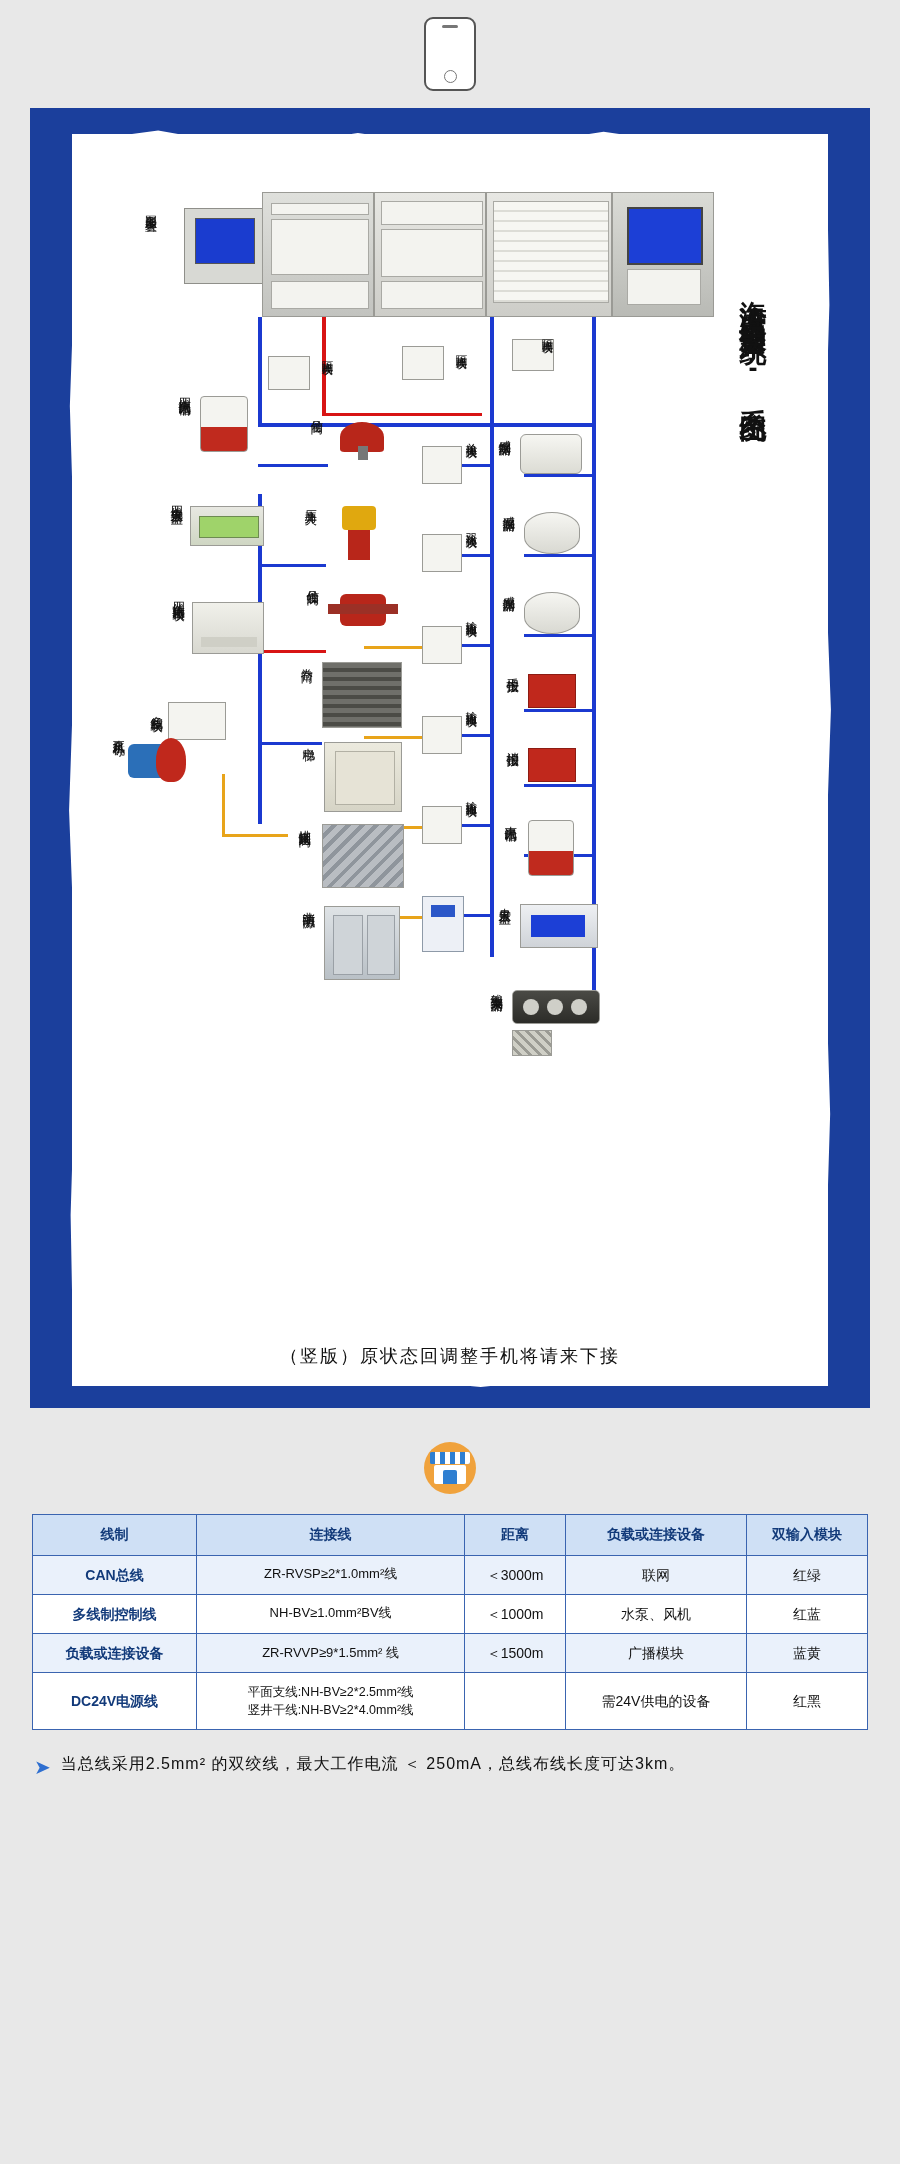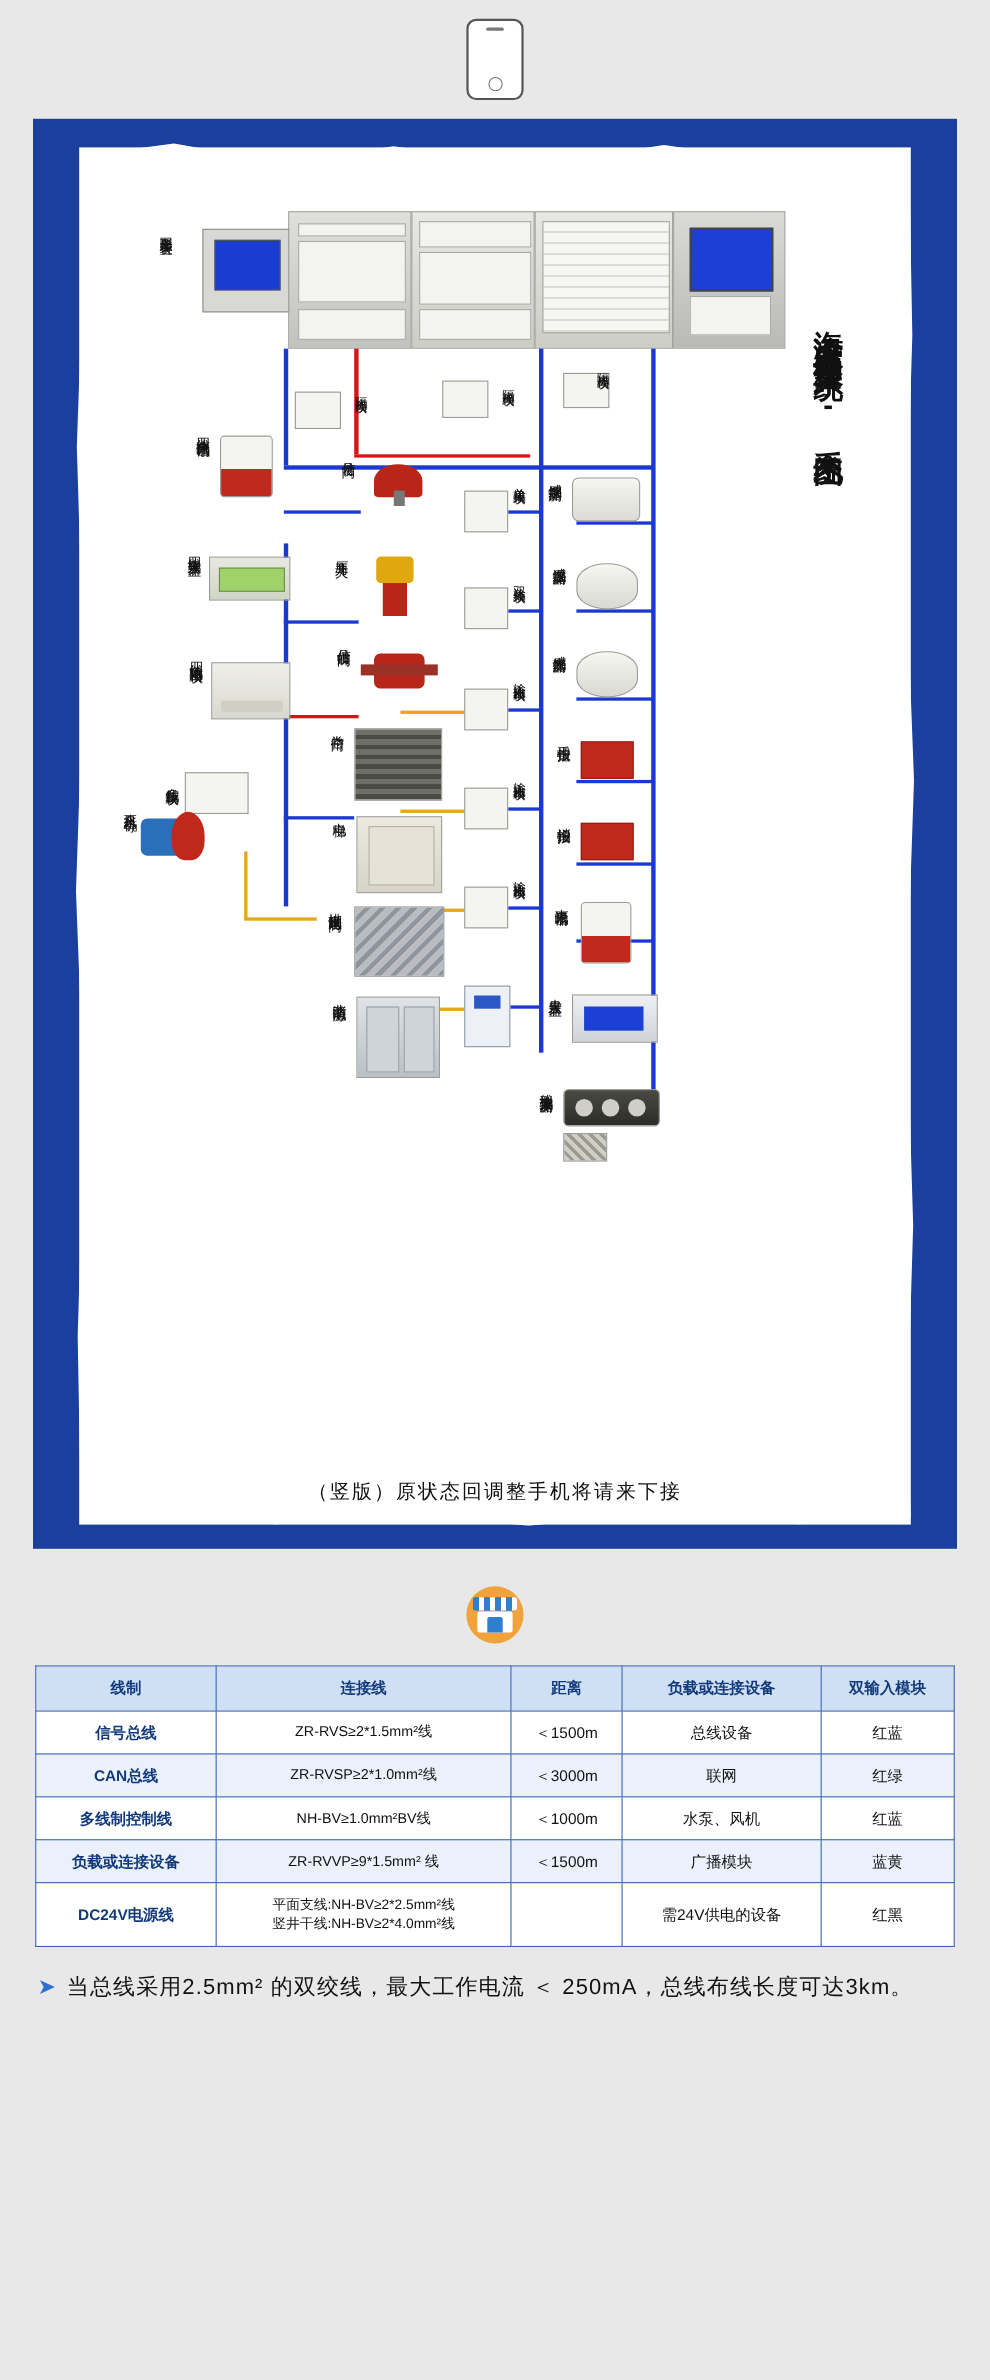--- a/index.html
+++ b/index.html
@@ -123,21 +123,21 @@
   table.wiring tr.alt td{background:#eaf1fb;}
   table.wiring td.c0{color:#123a7a;font-weight:bold;white-space:nowrap;}
   table.wiring td.sup{font-size:13px;}
   table.wiring td.two{font-size:12.5px;line-height:1.45;}
 
   
   .note{
     display:flex;gap:10px;margin:22px 34px 26px;align-items:flex-start;
   }
   .note .arrow{color:#2f6fd0;font-size:20px;line-height:1.5;flex:0 0 auto;}
-  .note p{margin:0;font-size:20px;line-height:1.55;color:#111;letter-spacing:1px;}
+  .note p{margin:0;font-size:16px;line-height:1.55;color:#111;letter-spacing:1px;}
 </style>
 </head>
 <body>
 
 <div class="page">
 
   <div class="phone-wrap">
     <div class="phone">
       <div class="spk"></div>
       <div class="screen"></div>
@@ -362,27 +362,20 @@
     <thead>
       <tr>
         <th>线制</th>
         <th>连接线</th>
         <th>距离</th>
         <th>负载或连接设备</th>
         <th>双输入模块</th>
       </tr>
     </thead>
     <tbody>
-      <tr>
-        <td class="c0">信号总线</td>
-        <td class="sup">ZR-RVS≥2*1.5mm²线</td>
-        <td>＜1500m</td>
-        <td>总线设备</td>
-        <td>红蓝</td>
-      </tr>
       <tr class="alt">
         <td class="c0">CAN总线</td>
         <td class="sup">ZR-RVSP≥2*1.0mm²线</td>
         <td>＜3000m</td>
         <td>联网</td>
         <td>红绿</td>
       </tr>
       <tr>
         <td class="c0">多线制控制线</td>
         <td class="sup">NH-BV≥1.0mm²BV线</td>

